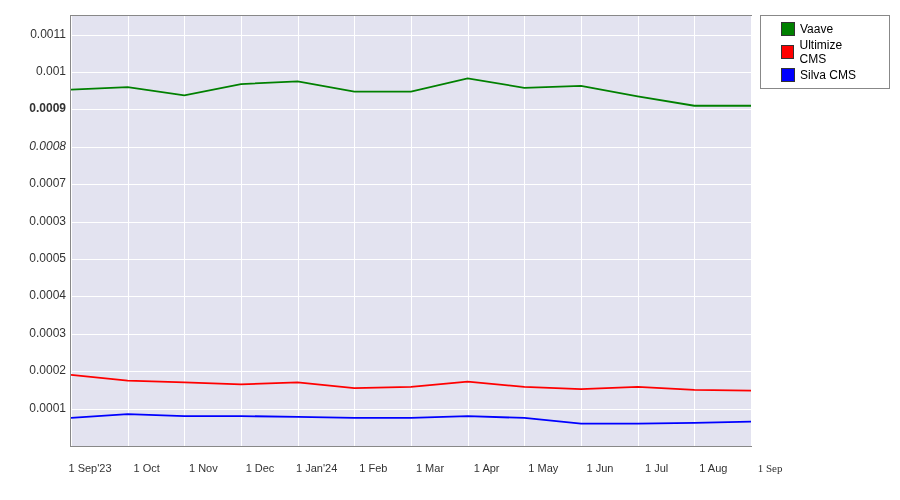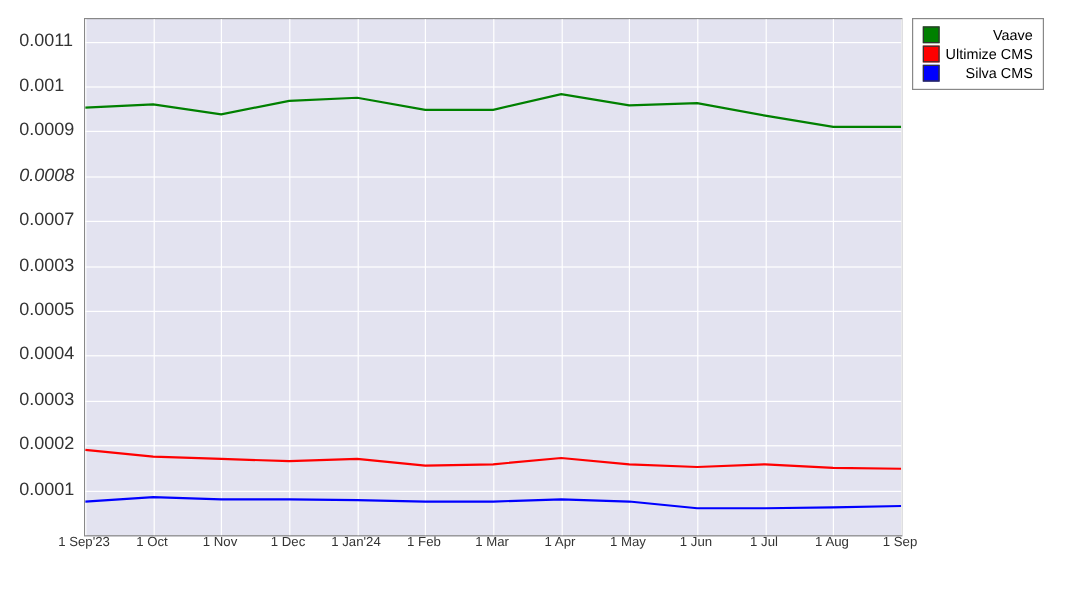--- a/index.html
+++ b/index.html
@@ -35,49 +35,49 @@
   .grid-line-v {
     position: absolute;
     top: 0;
     width: 1px;
     height: 100%;
     background: #fff;
   }
   .y-tick-label {
     position: absolute;
     right: 824px;
-    font-size: 15px;
+    font-size: 12px;
     color: #333;
     transform: translateY(-50%);
-    text-align: left;
+    text-align: right;
     width: 50px;
   }
   .x-tick-label {
     position: absolute;
-    top: 436px;
+    top: 452px;
     font-size: 11px;
     color: #333;
     transform: translateX(-50%);
     white-space: nowrap;
+    margin-left: 20px;
   }
   .legend {
     position: absolute;
     left: 750px;
     top: 5px;
     border: 1px solid #888;
     background: #fff;
     padding: 4px 8px;
     font-size: 12px;
   }
   .legend-item {
     display: flex;
     align-items: center;
     gap: 5px;
-    margin: 2px 0;
-    justify-content: space-between;
+    margin: 2px 12px;
   }
   .legend-swatch {
     width: 12px;
     height: 12px;
     border: 1px solid #333;
   }
   .caption {
     position: absolute;
     top: 455px;
     left: 60px;
@@ -135,38 +135,38 @@
   </div>
   <div id="y-labels">
       <div class="y-tick-label" style="top: 397.609px;">0.0001</div>
       <div class="y-tick-label" style="top: 360.217px;">0.0002</div>
       <div class="y-tick-label" style="top: 322.826px;">0.0003</div>
       <div class="y-tick-label" style="top: 285.435px;">0.0004</div>
       <div class="y-tick-label" style="top: 248.043px;">0.0005</div>
       <div class="y-tick-label" style="top: 210.652px;">0.0003</div>
       <div class="y-tick-label" style="top: 173.261px;">0.0007</div>
       <div class="y-tick-label" style="top: 135.87px; font-style: italic;">0.0008</div>
-      <div class="y-tick-label" style="top: 98.4783px;">0.0009</div>
+      <div class="y-tick-label" style="top: 98.4783px; font-weight: bold;">0.0009</div>
       <div class="y-tick-label" style="top: 61.087px;">0.001</div>
       <div class="y-tick-label" style="top: 23.6957px;">0.0011</div>
     </div>
   <div id="x-labels">
       <div class="x-tick-label" style="left: 60px;">1 Sep'23</div>
       <div class="x-tick-label" style="left: 116.667px;">1 Oct</div>
       <div class="x-tick-label" style="left: 173.333px;">1 Nov</div>
       <div class="x-tick-label" style="left: 230px;">1 Dec</div>
       <div class="x-tick-label" style="left: 286.667px;">1 Jan'24</div>
       <div class="x-tick-label" style="left: 343.333px;">1 Feb</div>
       <div class="x-tick-label" style="left: 400px;">1 Mar</div>
       <div class="x-tick-label" style="left: 456.667px;">1 Apr</div>
       <div class="x-tick-label" style="left: 513.333px;">1 May</div>
       <div class="x-tick-label" style="left: 570px;">1 Jun</div>
       <div class="x-tick-label" style="left: 626.667px;">1 Jul</div>
       <div class="x-tick-label" style="left: 683.333px;">1 Aug</div>
-      <div class="x-tick-label" style="left: 740px;">1 Sep</div>
+      <div class="x-tick-label" style="left: 740px; font-family: Liberation Serif, serif;">1 Sep</div>
     </div>
   <div class="legend">
     <div id="legend-items">
         <div class="legend-item">
           <div class="legend-swatch" style="background: rgb(0, 128, 0);"></div>
           <span>Vaave</span>
         </div>
         <div class="legend-item">
           <div class="legend-swatch" style="background: rgb(255, 0, 0);"></div>
           <span>Ultimize CMS</span>

